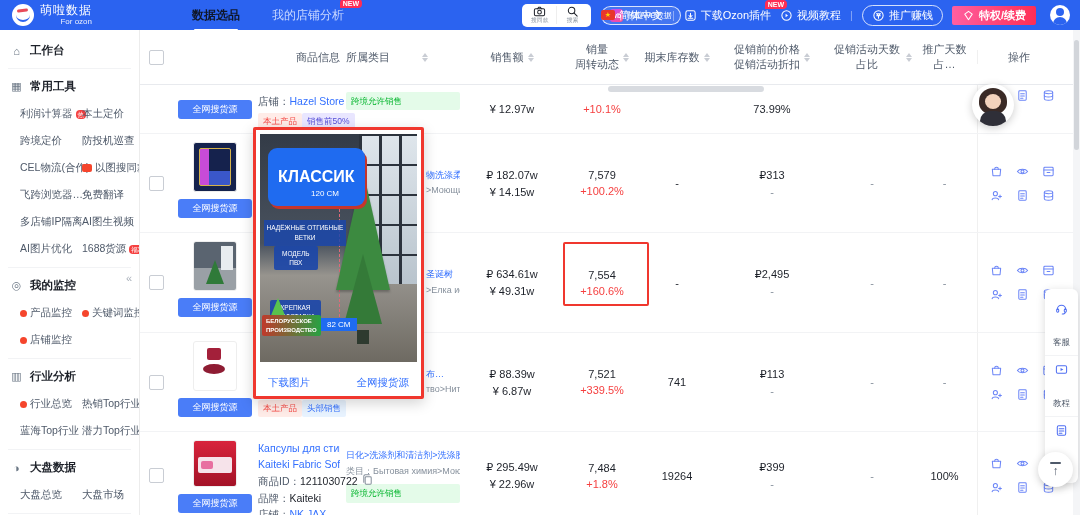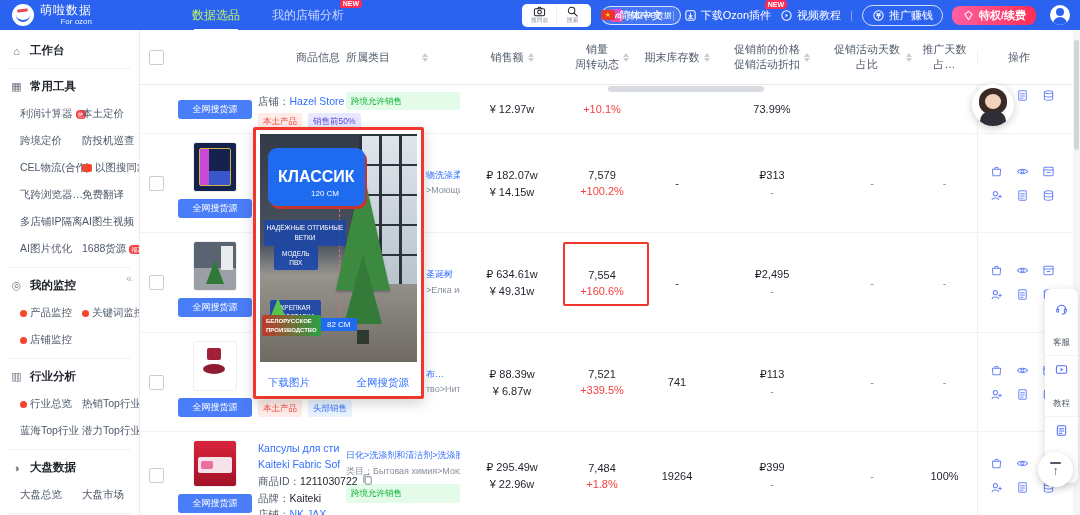--- a/index.html
+++ b/index.html
@@ -9,33 +9,33 @@
   .topbar{position:absolute;top:0;left:0;right:0;height:30px;background:#2b63f0;display:flex;align-items:center;z-index:60;color:#fff}
   .logo{width:150px;display:flex;align-items:center;gap:6px;padding-left:12px;box-sizing:border-box}
   .logo-mark{width:22px;height:22px;border-radius:50%;background:#fff;position:relative;flex:0 0 auto}
   .logo-mark::before{content:"";position:absolute;left:4px;top:9px;width:14px;height:7px;border-bottom:2.5px solid #2b63f0;border-radius:0 0 10px 10px}
   .logo-mark::after{content:"";position:absolute;left:5px;top:5px;width:11px;height:3px;background:#e84b5a;border-radius:2px;transform:rotate(-8deg)}
   .logo-txt{display:flex;flex-direction:column;line-height:1}
   .logo-title{font-size:12px;font-weight:normal;letter-spacing:1px}
   .logo-sub{font-size:8px;opacity:.9;align-self:flex-end;margin-top:2px}
   .tabs{display:flex;gap:28px;margin-left:40px;height:30px;align-items:center}
   .tab{font-size:12px;position:relative;color:#c9d8ff;cursor:pointer;padding:0 2px}
-  .tab.active{color:#bef264;font-weight:normal}
+  .tab.active{color:#0f172a;font-weight:bold}
   .tab.active::after{content:"";position:absolute;left:4px;right:4px;bottom:-7px;height:2px;background:#fff;border-radius:2px}
   .badge-new{position:absolute;top:-8px;right:-16px;background:#ff2d55;color:#fff;font-size:7px;padding:1px 3px;border-radius:4px 4px 4px 0;line-height:1;font-weight:bold}
   .quick{margin-left:auto;background:#fff;border-radius:5px;display:flex;height:23px;align-items:center;padding:0 2px;margin-right:10px}
   .qbtn{display:flex;flex-direction:column;align-items:center;justify-content:center;color:#4e5969;width:32px;cursor:pointer;line-height:1}
   .qbtn+.qbtn{border-left:1px solid #eee}
   .qbtn .qi{color:#1d2129;height:11px;display:flex;align-items:center}
   .qbtn .ql{font-size:6.5px;transform:scale(.9);color:#86909c}
   .topnav{display:flex;align-items:center;gap:9px;padding-right:12px;font-size:11px}
   .nav-item{display:flex;align-items:center;gap:4px;cursor:pointer;position:relative;white-space:nowrap}
   .nav-item.pill{border:1px solid rgba(255,255,255,.8);border-radius:12px;padding:2px 8px;background:rgba(255,255,255,.12)}
   .nav-item.outline-pill{border:1px solid rgba(255,255,255,.8);border-radius:12px;padding:2px 9px}
-  .nav-item.pink-pill{background:linear-gradient(90deg,#ff5fa0,#ff2d55);border-radius:8px;padding:2px 10px;font-weight:bold}
+  .nav-item.pink-pill{background:linear-gradient(90deg,#ff5fa0,#ff2d55);border-radius:2px;padding:2px 10px;font-weight:bold}
   .nav-div{color:rgba(255,255,255,.45)}
   .nicon{display:inline-flex;align-items:center;justify-content:center}
   .wb-icon{width:13px;height:13px;border-radius:3px;background:linear-gradient(135deg,#c44bff,#ff4d88);font-size:7px;font-weight:bold;color:#fff}
   .flag-icon{width:14px;height:10px;border-radius:2px;background:#e8362c;color:#ffd400;font-size:7px;line-height:10px}
   .user-avatar{width:20px;height:20px;border-radius:50%;background:#fff;position:relative;overflow:hidden;margin-left:2px}
   .user-avatar::before{content:"";position:absolute;left:6px;top:3px;width:8px;height:8px;border-radius:50%;background:#2b63f0}
   .user-avatar::after{content:"";position:absolute;left:3px;top:12px;width:14px;height:9px;border-radius:7px 7px 0 0;background:#2b63f0}
   
   .sidebar{position:absolute;top:30px;left:0;bottom:0;width:140px;background:#fff;border-right:1px solid #ececec;box-sizing:border-box;padding-top:4px;overflow:hidden;z-index:10}
   .sb-head{display:flex;align-items:center;gap:7px;padding:9px 0 9px 10px;font-size:11.5px;font-weight:bold;color:#1d2129;cursor:pointer}
@@ -90,21 +90,21 @@
   .thumb.box::before{content:"";position:absolute;left:4px;top:16px;right:4px;height:16px;background:#f6e3ea;border-radius:2px}
   .thumb.box::after{content:"";position:absolute;left:7px;top:20px;width:12px;height:8px;background:#e86fa0;border-radius:2px}
   .sbtn{margin-top:7px;width:74px;background:#4a7df8;color:#fff;border:none;border-radius:3px;font-size:9px;padding:3px 0;cursor:pointer;font-family:inherit}
   .pinfo{flex:1;min-width:0;padding-left:4px;font-size:10.5px;line-height:1.55;position:relative}
   .ptitle{color:#3370ff;white-space:nowrap;overflow:hidden;cursor:pointer}
   .pline{white-space:nowrap;color:#4e5969}
   .plab{color:#4e5969}
   .pval{color:#1d2129}
   .plink{color:#3370ff;cursor:pointer}
   .cpy{color:#86909c;margin-left:3px;cursor:pointer;vertical-align:-1px;display:inline-block}
-  .ptags{display:flex;gap:6px;margin-top:4px}
+  .ptags{display:flex;margin-top:4px}
   .tags-bottom{position:absolute;bottom:8px;left:4px}
   .tag{font-size:8.5px;border-radius:2px;padding:2px 5px;white-space:nowrap}
   .tag.red{background:#ffece8;color:#f54a45}
   .tag.purple{background:#e9e6ff;color:#554ed8}
   .tag.blue{background:#e8f3ff;color:#3370ff}
   .tag.green{background:#e4fbe9;color:#00b42a;display:inline-block;margin-top:5px}
   .cat{display:flex;flex-direction:column;justify-content:center;padding:4px 2px 4px 6px;font-size:9.5px;line-height:1.7}
   .cat.peek{padding-left:86px}
   .cat-link{color:#3370ff;white-space:nowrap;overflow:hidden;cursor:pointer;font-size:9px}
   .cat-sub{color:#86909c;white-space:nowrap;overflow:hidden;font-size:9px}

